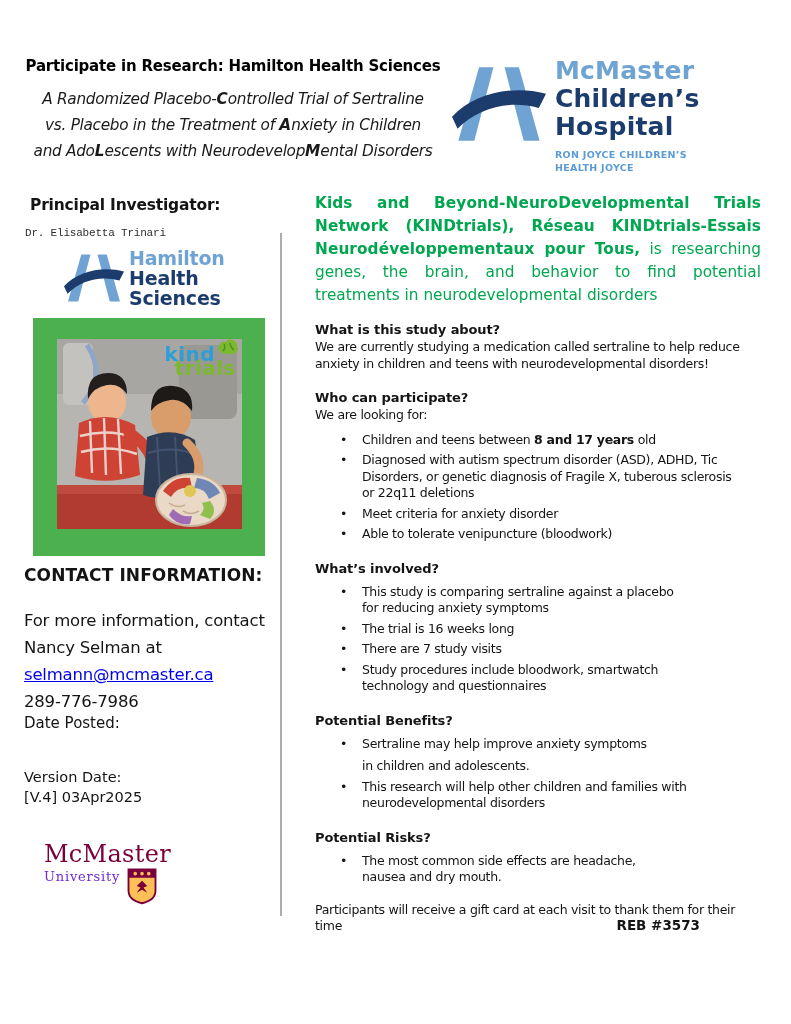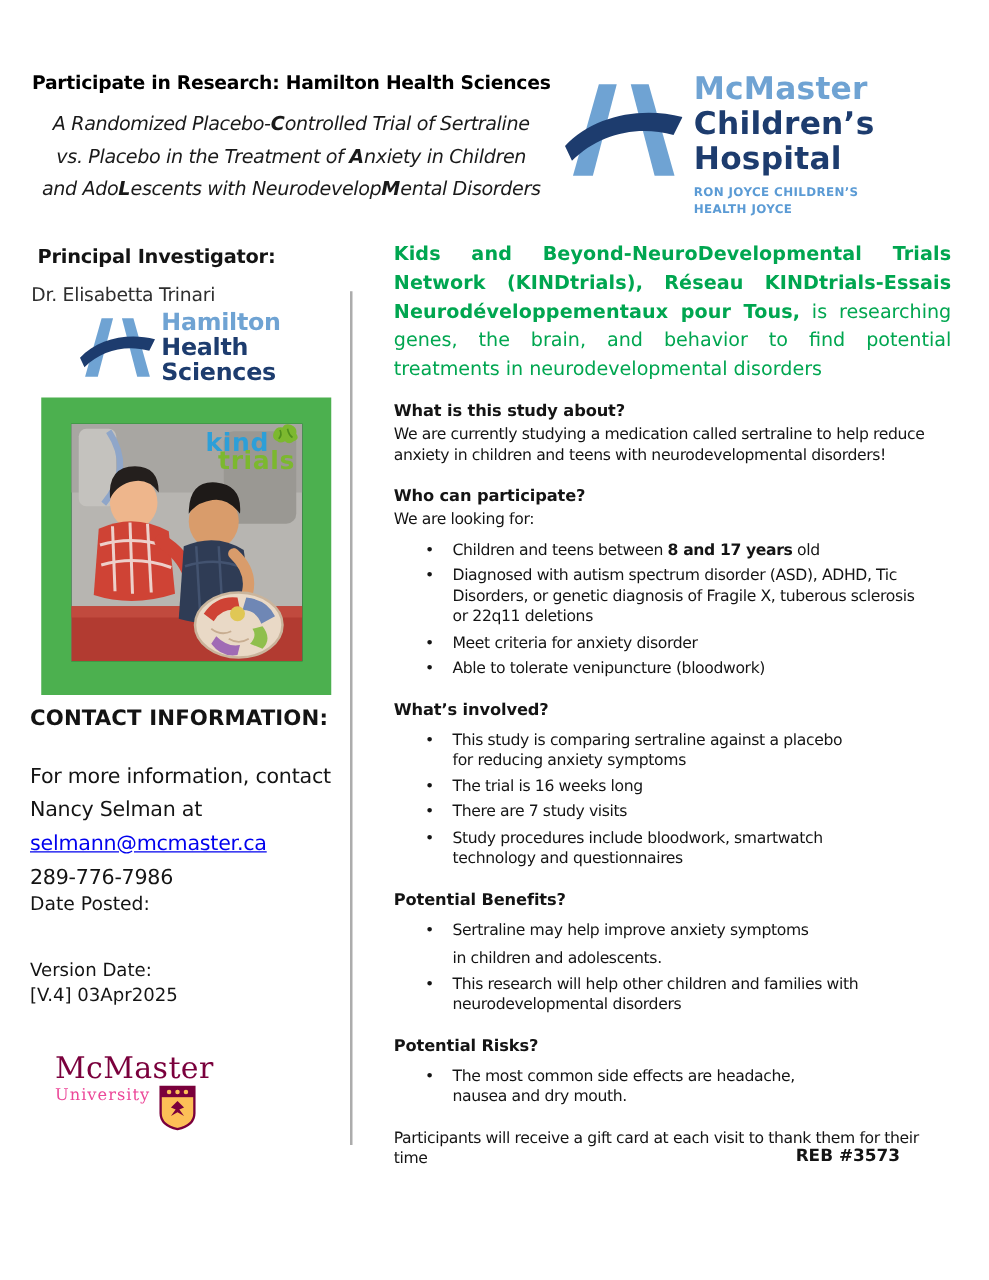--- a/index.html
+++ b/index.html
@@ -28,21 +28,21 @@
   .light { color: var(--brand_light_blue, #6FA3D3); }
   .navy  { color: var(--brand_navy, #1D3C6E); }
   .mch-s { font-size: 9.5px; font-weight: 700; color: var(--brand_small_blue, #5B9BD5); line-height: 13px; letter-spacing: 0.3px; }
   .mch-s.first { margin-top: 7px; }
 
   
   .divider { position: absolute; left: 280px; top: 233px; width: 2px; height: 683px; background: #acacac; }
 
   
   .pi-label { position: absolute; left: 30px; top: 196px; font-size: 15.5px; font-weight: 700; letter-spacing: -0.2px; }
-  .pi-name  { position: absolute; left: 25px; top: 227px; font-size: 15px; letter-spacing: -0.2px; color: #2e2e2e; }
+  .pi-name  { position: absolute; left: 25px; top: 227px; font-size: 11px; letter-spacing: -0.2px; color: #2e2e2e; font-family: Liberation Mono, monospace; }
 
   .hhs { position: absolute; left: 64px; top: 247px; display: flex; align-items: center; }
   .hhs-glyph { width: 60px; height: 62px; flex: none; }
   .hhs-txt { margin-left: 5px; font-size: 19px; line-height: 20px; font-weight: 600; letter-spacing: -0.2px; }
 
   .photo { position: absolute; left: 33px; top: 318px; width: 232px; height: 238px; background: var(--frame_green, #4CB04F); padding: 21px 23px 27px 24px; }
   .photo-inner { position: relative; width: 100%; height: 100%; background: #14532d; overflow: hidden; }
   .scene { position: absolute; inset: 0; width: 100%; height: 100%; }
   .kt { position: absolute; top: 5px; right: 6px; line-height: 1; }
   .kt-kind  { display: block; font-size: 20px; font-weight: 800; color: var(--kind_blue, #2D9FD8); margin-left: 4px; letter-spacing: 0.5px; }
@@ -52,41 +52,41 @@
   .contact-h { position: absolute; left: 24px; top: 565px; font-size: 17px; font-weight: 700; letter-spacing: 0.1px; }
   .contact   { position: absolute; left: 24px; top: 607px; font-size: 16.5px; letter-spacing: -0.2px; line-height: 27px; }
   .contact .email { color: var(--link_blue, #0000EE); text-decoration: underline; cursor: pointer; }
 
   .date-posted { position: absolute; left: 24px; top: 714px; font-size: 15px; }
   .version     { position: absolute; left: 24px; top: 767px; font-size: 14.5px; line-height: 20px; }
 
   .mcmu { position: absolute; left: 44px; top: 842px; }
   .mcmu-name { font-family: "DejaVu Serif", "Liberation Serif", serif; font-size: 24px; line-height: 24px; color: var(--mcmaster_maroon, #7A003C); letter-spacing: 0.3px; }
   .mcmu-row { display: flex; align-items: flex-start; margin-top: 1px; }
-  .mcmu-sub { font-family: "DejaVu Serif", "Liberation Serif", serif; font-size: 13px; color: #ec4899; letter-spacing: 0.8px; margin-top: 2px; }
+  .mcmu-sub { font-family: "DejaVu Serif", "Liberation Serif", serif; font-size: 13px; color: #6d28d9; letter-spacing: 0.8px; margin-top: 2px; }
   .mcmu-crest { width: 30px; height: 38px; margin-left: 7px; }
 
   
   .right { position: absolute; left: 315px; top: 192px; width: 446px; }
   .intro { font-size: 15.3px; line-height: 23px; text-align: justify; color: var(--accent_green, #00A650); }
   .intro b { letter-spacing: 0.1px; }
   .sec-h { font-size: 13px; font-weight: 700; letter-spacing: -0.1px; }
   .body-t { font-size: 12.5px; letter-spacing: -0.3px; line-height: 16.5px; }
   .mt-intro { margin-top: 15px; }
   .mt-sec   { margin-top: 18px; }
   .mt-sm    { margin-top: 2px; }
 
   .bullet { display: flex; margin-top: 4px; font-size: 12.5px; letter-spacing: -0.3px; line-height: 16.5px; }
   .bullet .dot { flex: none; width: 22px; margin-left: 25px; }
   .bullet .bt  { width: 380px; }
   .bullet .gap { margin-top: 6px; }
   .first-b { margin-top: 8px; }
 
   .closing { margin-top: 16px; }
-  .reb { position: absolute; left: 468px; top: 917px; width: 252px; text-align: right; font-size: 13.5px; font-weight: 700; }
+  .reb { position: absolute; left: 448px; top: 917px; width: 252px; text-align: right; font-size: 13.5px; font-weight: 700; }
 </style>
 </head>
 <body>
 
 <div class="hdr-left">
   <div class="hdr-title">Participate in Research: Hamilton Health Sciences</div>
   <div class="hdr-sub">
     <span class="ln"><span>A Randomized Placebo-</span><b>C</b><span>ontrolled Trial of Sertraline</span></span>
     <span class="ln"><span>vs. Placebo in the Treatment of </span><b>A</b><span>nxiety in Children</span></span>
     <span class="ln"><span>and Ado</span><b>L</b><span>escents with Neurodevelop</span><b>M</b><span>ental Disorders</span></span>

